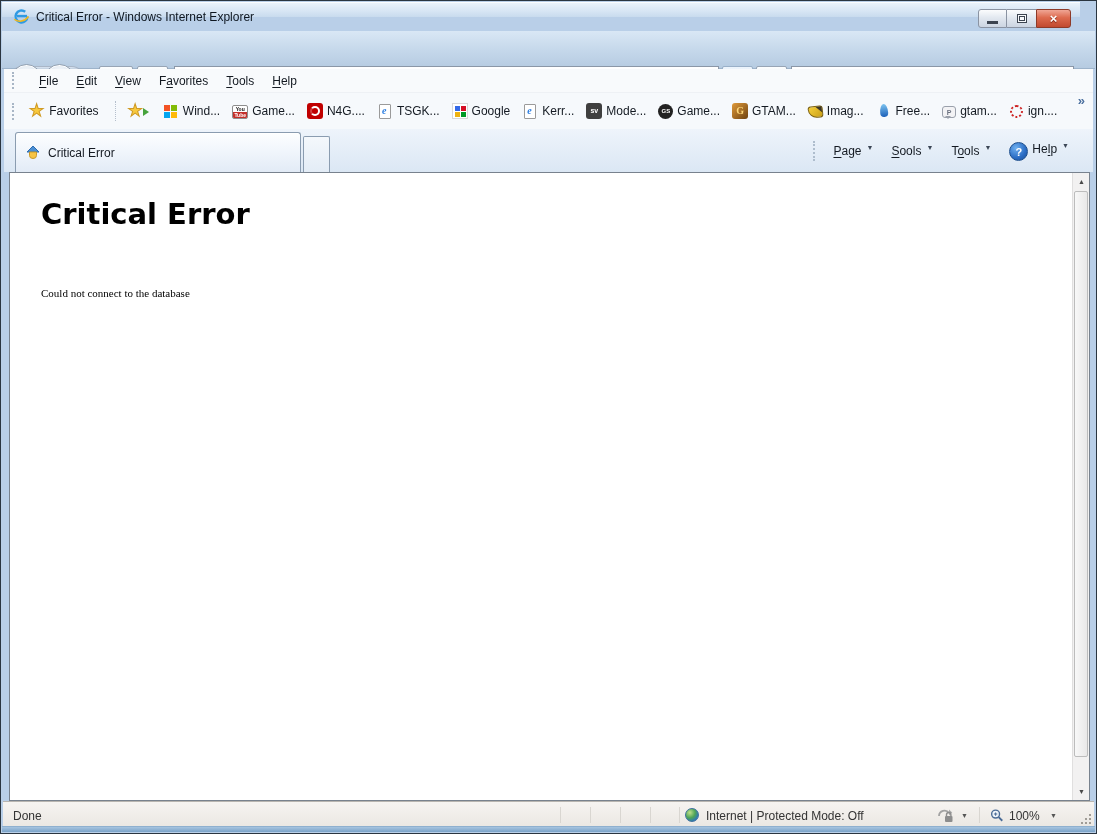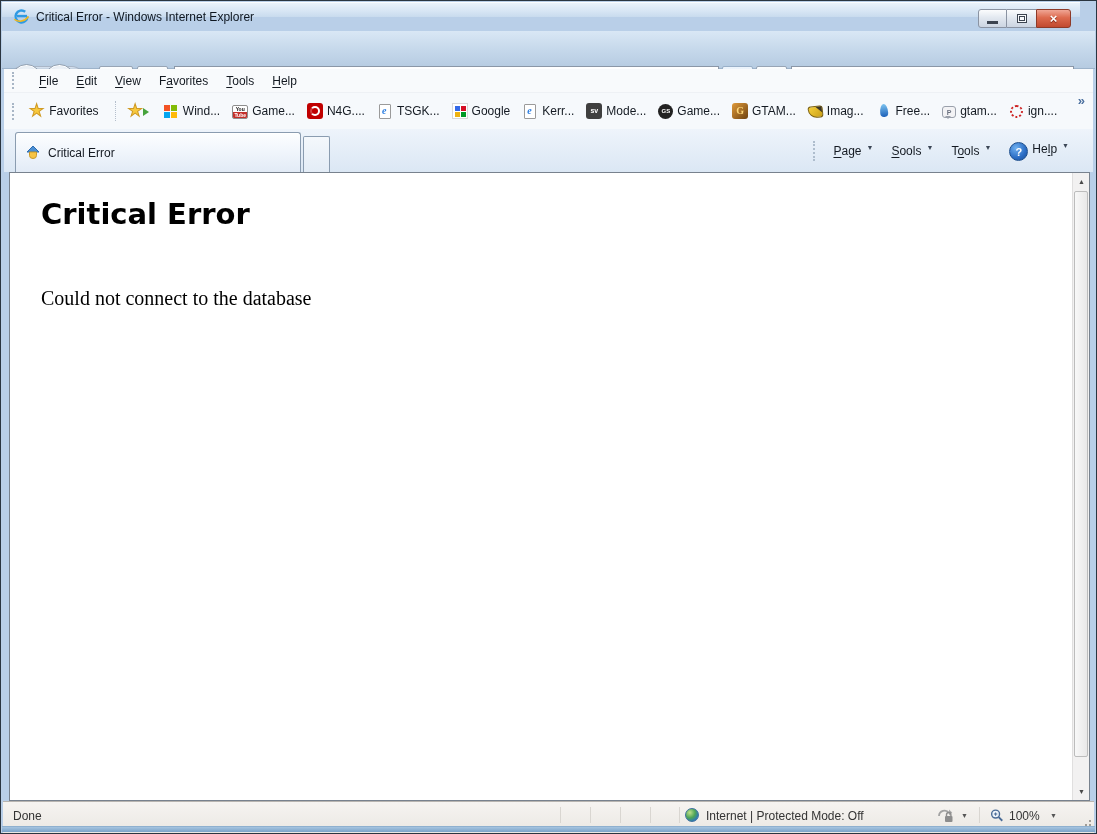--- a/index.html
+++ b/index.html
@@ -113,31 +113,31 @@
   .cmd-sep { width:0; height:20px; border-left:2px dotted #aebdcd; margin-right:12px; }
   .cmd-item { display:flex; align-items:flex-start; padding:4px 6px; margin-right:6px; }
   .cmd-caret { font-size:7px; color:#3c4756; margin-left:5px; }
   .help-icon { width:19px; height:19px; border-radius:50%; margin-right:4px;
     background:radial-gradient(circle at 35% 30%,#6fb0f0,#2a6cc4 60%,#1c4f96); border:1px solid #1d4f8e;
     color:#fff; font-weight:bold; font-size:11px; text-align:center; line-height:18px; }
 
   
   .content { position:absolute; left:8px; top:171px; width:1081px; height:629px; background:#fff; border:1px solid #78828e; }
   .page-heading { margin:24px 0 0 31px; font-family:"DejaVu Sans",sans-serif; font-weight:700; font-size:29px; color:#000; }
-  .page-message { margin:56px 0 0 31px; font-family:"Liberation Serif",serif; font-size:20px; color:#000; }
+  .page-message { margin:56px 0 0 31px; font-family:"Liberation Serif",serif; font-size:11px; color:#000; }
 
   
   .scrollbar { position:absolute; right:0; top:0; width:17px; height:100%; background:#f2f1f1; border-left:1px solid #e0dfdf; }
   .sb-btn { position:absolute; left:0; width:17px; height:17px; font-size:7px; color:#4a4a4a; text-align:center; line-height:17px; }
   .sb-up { top:0; } .sb-down { bottom:0; }
   .sb-thumb { position:absolute; left:1px; top:18px; width:14px; height:566px;
     background:linear-gradient(to right,#f8f8f8,#e9e8e8); border:1px solid #bcbcbc; border-radius:2px; }
 
   
-  .statusbar { position:absolute; left:2px; right:2px; top:800px; height:33px;
+  .statusbar { position:absolute; left:2px; right:2px; top:800px; height:27px;
     background:linear-gradient(#f6f4f1,#eae7e2); border-top:1px solid #b8b5b0; }
   .status-done { position:absolute; left:10px; top:7px; color:#333; }
   .st-sep { position:absolute; top:5px; width:0; height:16px; border-left:1px solid #d9d6d1; }
   .st-globe { position:absolute; left:682px; top:6px; width:14px; height:14px; border-radius:50%;
     background:radial-gradient(circle at 32% 30%,#bfe08a,#4da457 45%,#2d77b8 78%,#1f5a96); border:1px solid #3c6f9e; }
   .st-zone { position:absolute; left:703px; top:7px; color:#333; }
   .st-privacy { position:absolute; left:933px; top:5px; width:20px; height:17px; }
   .st-privacy-caret { position:absolute; left:958px; top:10px; font-size:7px; color:#555; }
   .st-zoom-mag { position:absolute; left:986px; top:6px; width:16px; height:15px; }
   .st-zoom-label { position:absolute; left:1006px; top:7px; color:#333; }

